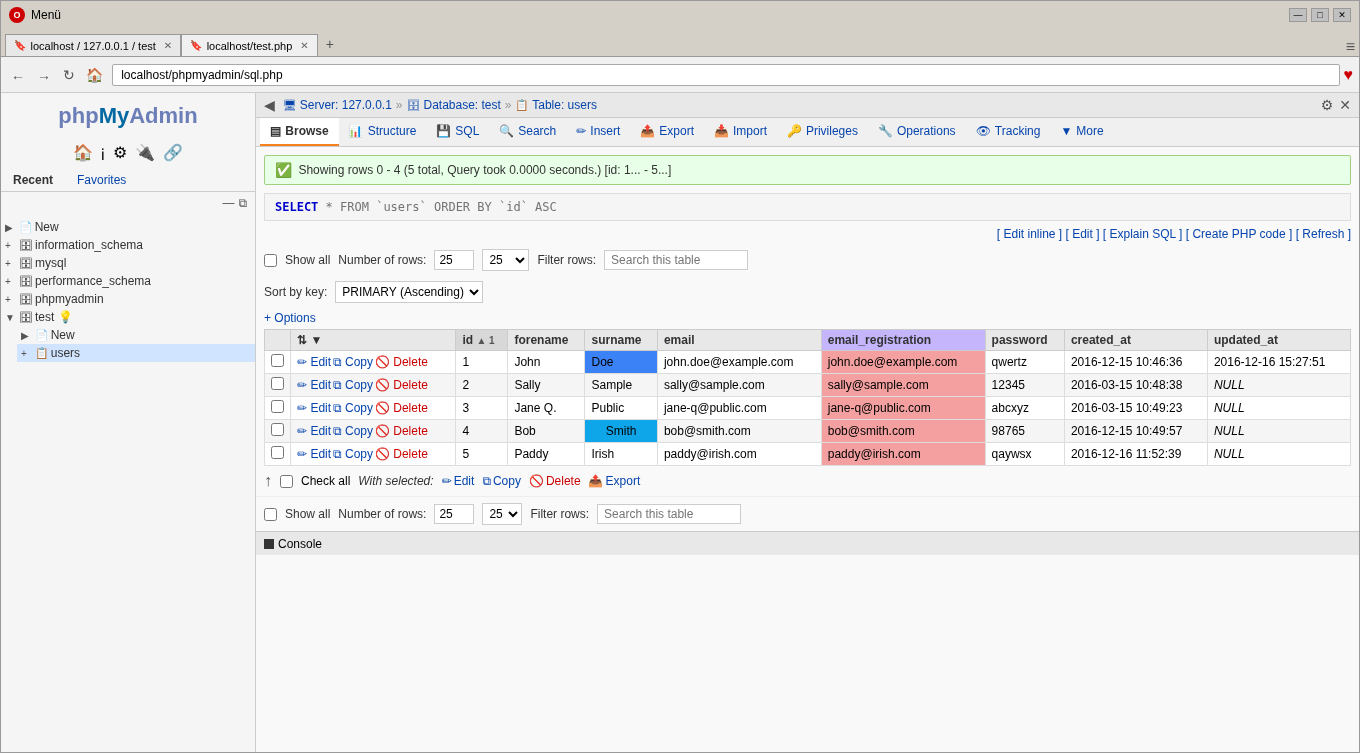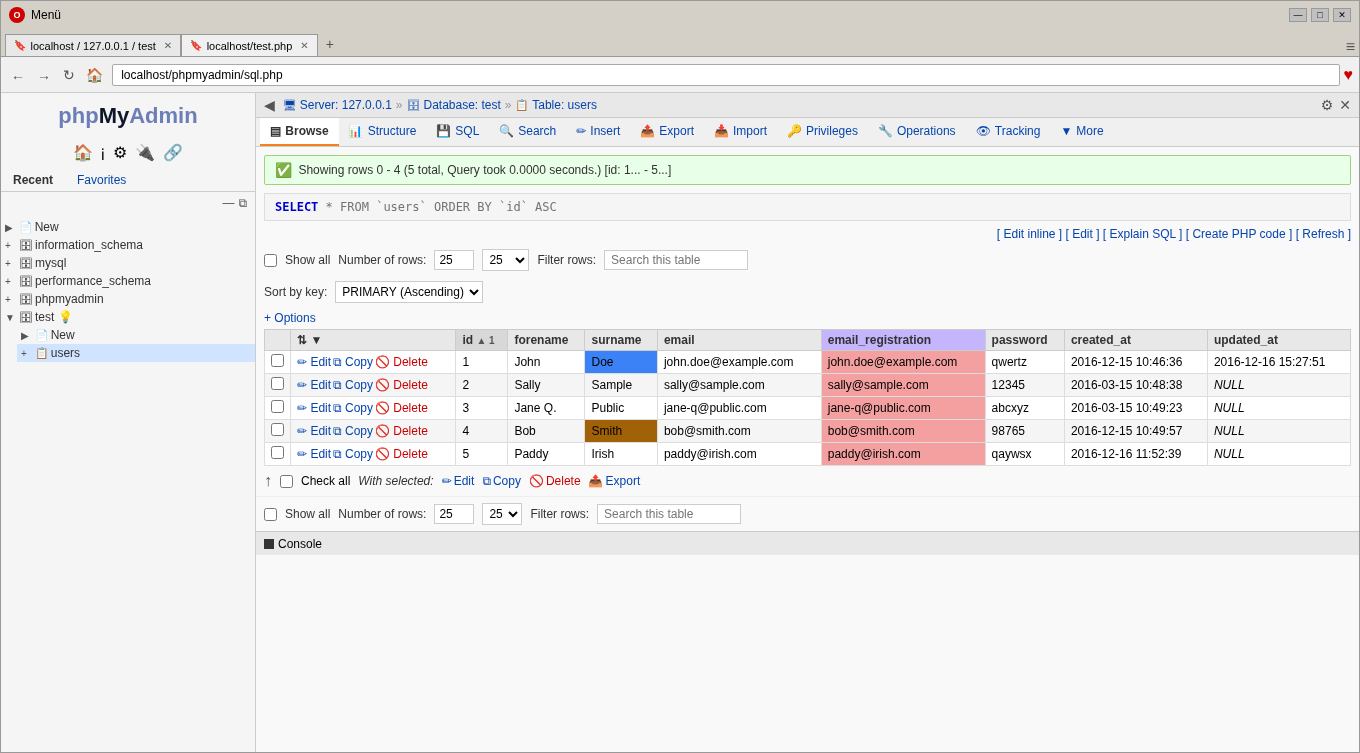--- a/index.html
+++ b/index.html
@@ -24,21 +24,21 @@
     .address-bar { flex: 1; background: white; border: 1px solid #aaa; padding: 3px 8px; font-size: 12px; border-radius: 2px; }
     .fav-btn { color: #cc0000; font-size: 16px; cursor: pointer; }
 
     
     .main-area { display: flex; flex: 1; overflow: hidden; }
 
     
     .sidebar { width: 255px; background: #f5f5f5; border-right: 1px solid #ccc; overflow-y: auto; flex-shrink: 0; }
     .pma-logo { text-align: center; padding: 10px; }
     .pma-logo .php { color: #6c7eb7; font-size: 22px; font-weight: bold; }
-    .pma-logo .my { color: #0f172a; font-size: 22px; font-weight: bold; }
+    .pma-logo .my { color: #0369a1; font-size: 22px; font-weight: bold; }
     .pma-logo .admin { color: #6c7eb7; font-size: 22px; font-weight: bold; }
     .sidebar-icons { display: flex; justify-content: center; gap: 8px; padding: 4px; }
     .sidebar-icon { font-size: 16px; cursor: pointer; }
     .sidebar-tabs { display: flex; gap: 0; border-bottom: 1px solid #ccc; }
     .sidebar-tab { padding: 4px 12px; font-size: 12px; cursor: pointer; color: #0645ad; }
     .sidebar-tab.active { font-weight: bold; color: #333; }
 
     .sidebar-controls { display: flex; justify-content: flex-end; gap: 4px; padding: 4px 8px; }
     .sidebar-ctrl-btn { font-size: 12px; cursor: pointer; color: #555; }
 
@@ -435,21 +435,21 @@
     </td>
     <td style="background:#f5f5f5;">
       <div class="action-cell">
         <a class="act-link">✏ Edit</a>
         <a class="act-link">⧉ Copy</a>
         <a class="act-link delete">🚫 Delete</a>
       </div>
     </td>
     <td style="background:#f5f5f5;">4</td>
     <td style="background:#f5f5f5;">Bob</td>
-    <td style="background:#a16207;">Smith</td>
+    <td style="background:#0ea5e9;text-align:center;">Smith</td>
     <td style="background:#f5f5f5;">bob@smith.com</td>
     <td class="highlight-cell">bob@smith.com</td>
     <td style="background:#f5f5f5;">98765</td>
     <td style="background:#f5f5f5;">2016-12-15 10:49:57</td>
     <td style="background:#f5f5f5; font-style:italic;">NULL</td>
   </tr>
               <tr>
     <td style="background:white;">
       <input type="checkbox" style="">
     </td>

